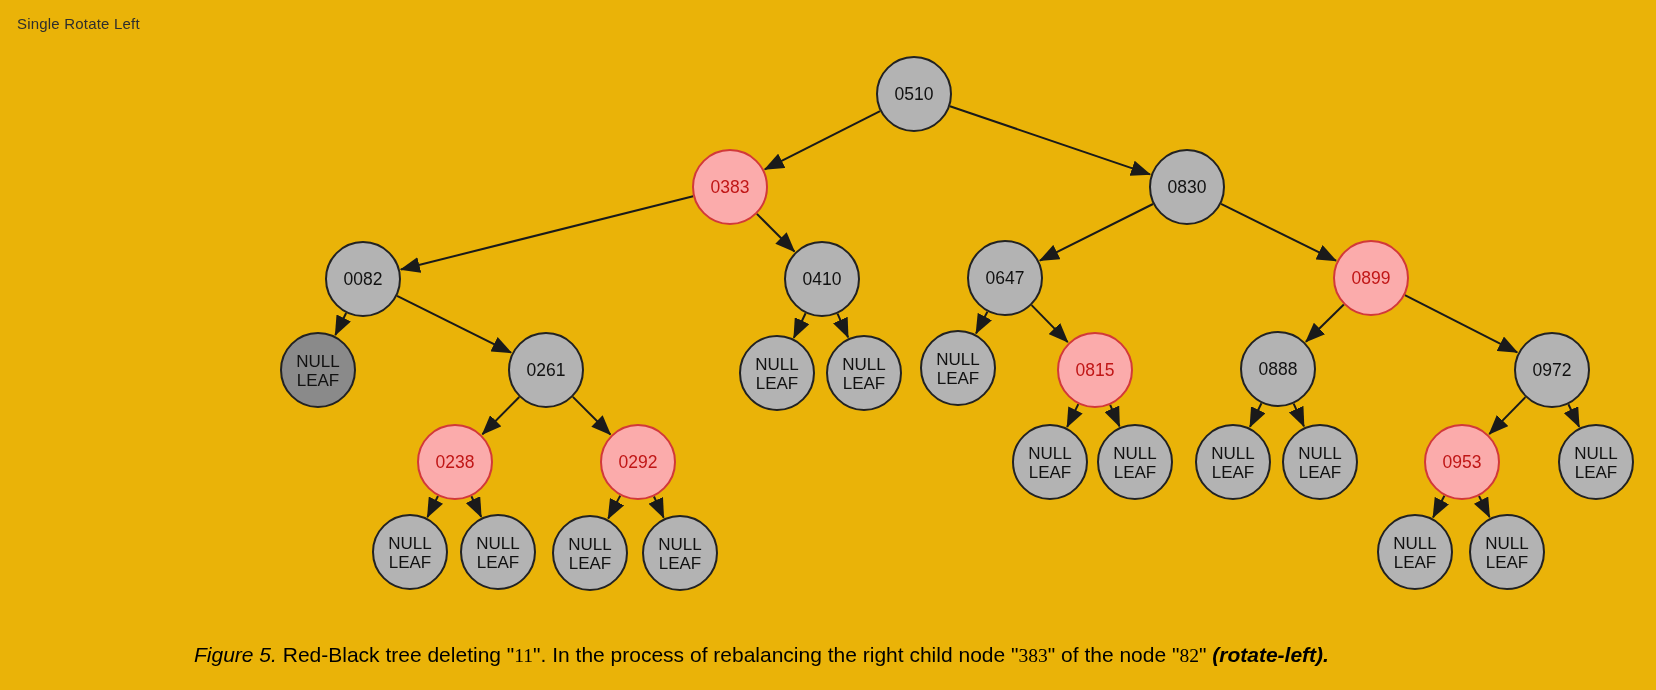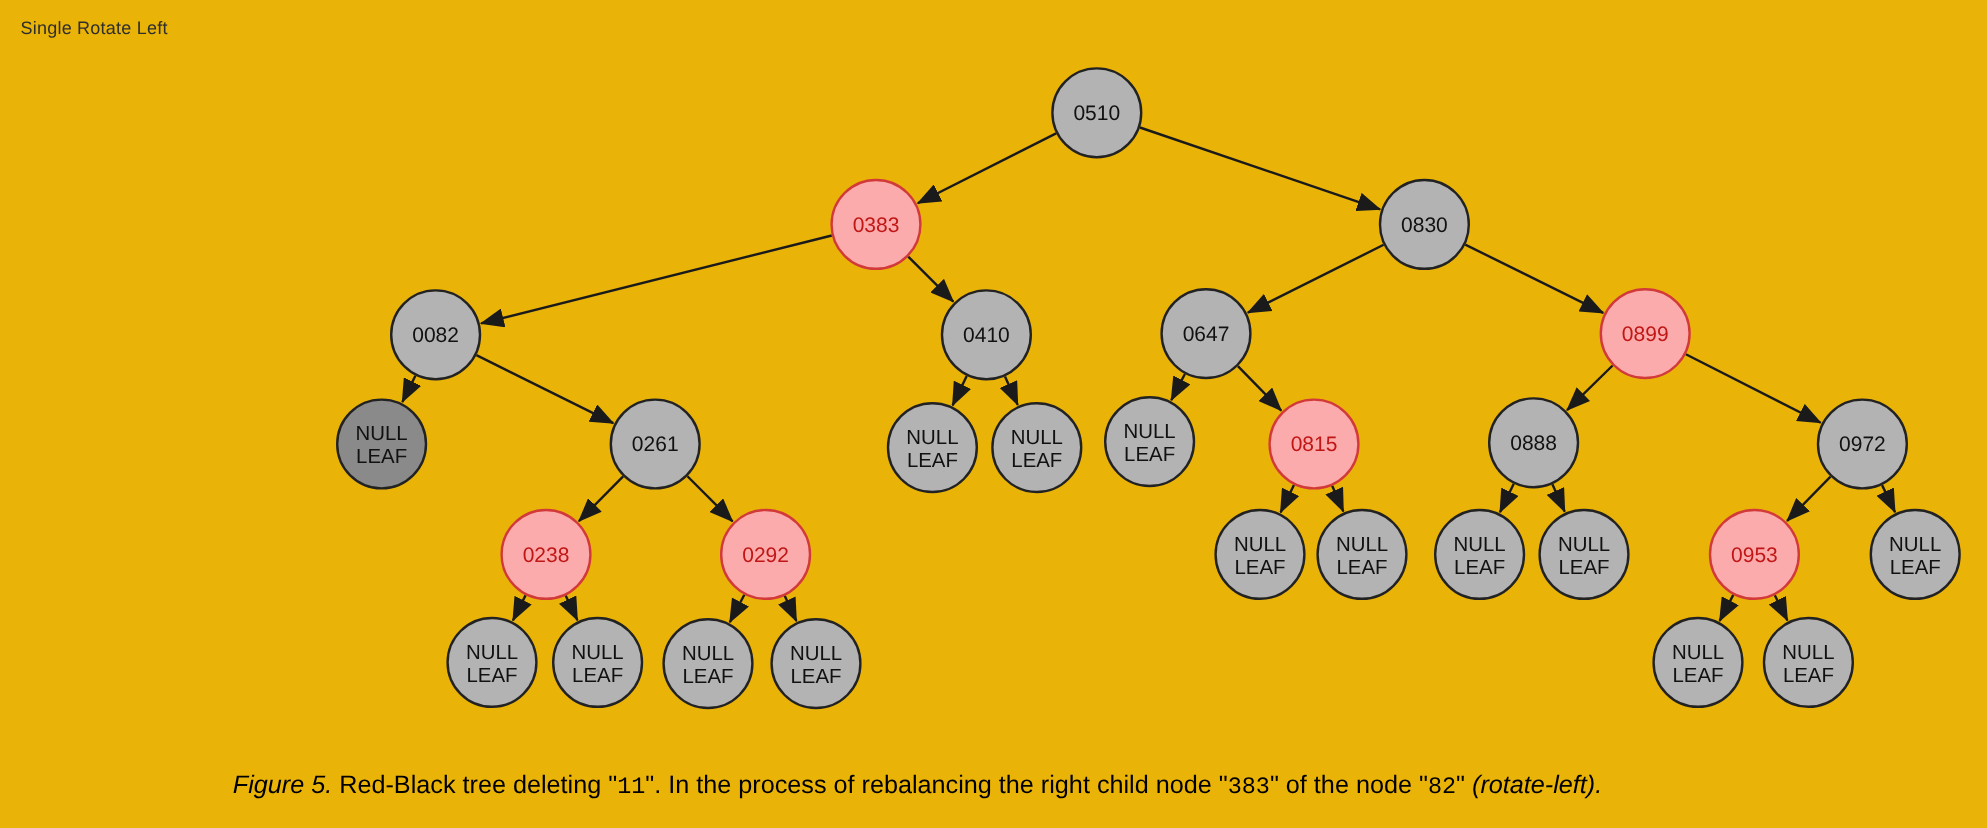--- a/index.html
+++ b/index.html
@@ -31,22 +31,22 @@
   #figure-caption {
     position: absolute;
     left: 158px;
     top: 643px;
     font-size: 21px;
     color: #000000;
     white-space: nowrap;
   }
   .cap-italic      { font-style: italic; margin-left: 36px; }
   .cap-normal      { font-style: normal; }
-  .cap-mono        { font-family: Liberation Mono, monospace; font-size: 0.93em; }
-  .cap-bold-italic { font-style: italic; font-weight: normal; }
+  .cap-mono        { font-family: Liberation Serif, serif; font-size: 0.93em; }
+  .cap-bold-italic { font-style: italic; font-weight: bold; }
   svg text {
     font-family: "Liberation Sans", sans-serif;
   }
 </style>
 </head>
 <body>
 
 <div id="stage">
   <div id="diagram-title">Single Rotate Left</div>
 

